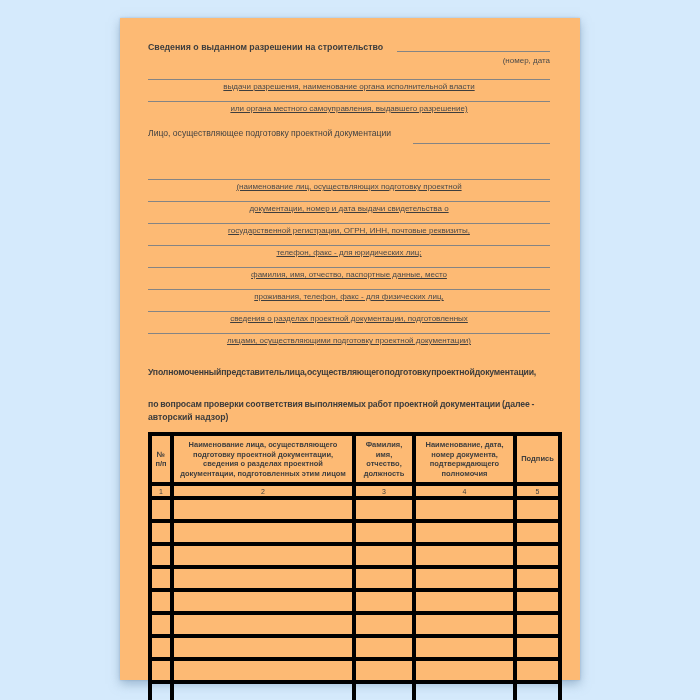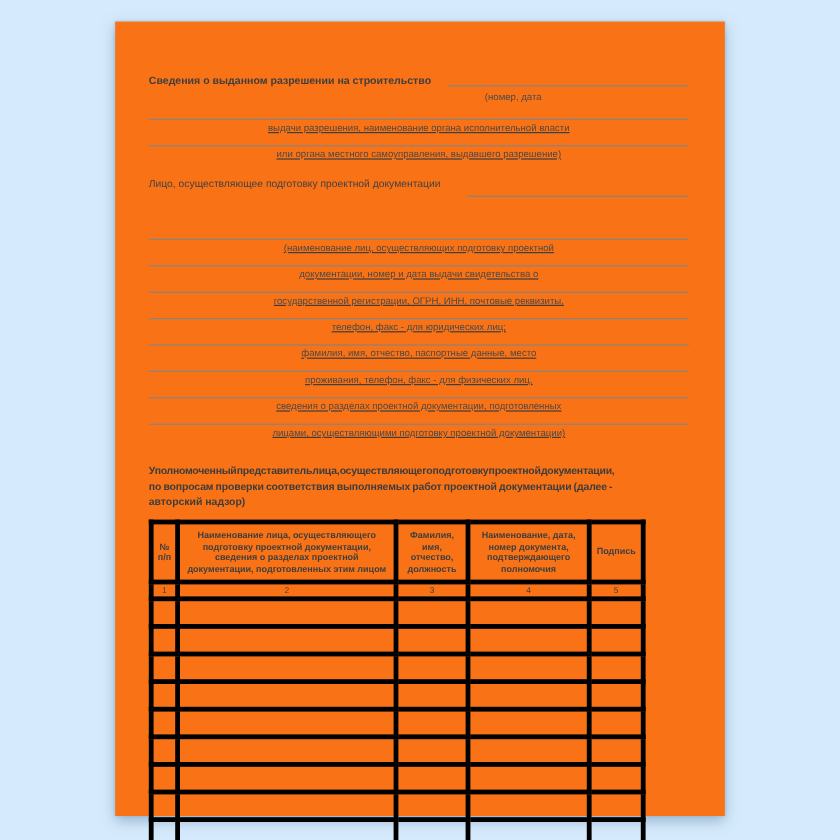--- a/index.html
+++ b/index.html
@@ -10,27 +10,27 @@
     background: #d5eafc;
     font-family: "Liberation Sans", sans-serif;
   }
   .canvas {
     width: 700px;
     height: 700px;
     overflow: hidden;
   }
   .page {
     position: relative;
-    width: 508px;
+    width: 460px;
     height: 662px;
     margin: 18px auto 0 auto;
-    background: #f97316;
+    background: #fdba74;
     box-shadow: 0 4px 10px rgba(105, 138, 170, 0.55), 0 0 2px rgba(110, 145, 180, 0.4);
     box-sizing: border-box;
-    padding: 44px 30px 0 28px;
+    padding: 24px 30px 0 28px;
     color: #3e3e3e;
   }
   
   .title-row {
     display: flex;
     align-items: flex-end;
   }
   .doc-title {
     font-weight: bold;
     font-size: 8.8px;
@@ -41,21 +41,21 @@
     flex: 1;
     border-bottom: 1px solid #848484;
     margin-left: 14px;
     margin-bottom: 1px;
     height: 0;
   }
   .cap-under-title {
     margin-left: auto;
     margin-top: 3px;
     width: 170px;
-    text-align: left;
+    text-align: right;
     font-size: 8px;
     line-height: 10px;
     color: #4a4a4a;
   }
   
   .field { margin-top: 9px; text-decoration: underline; }
   .field.first-a { margin-top: 13px; }
   .rule {
     height: 0;
     border-bottom: 1px solid #848484;
@@ -87,21 +87,21 @@
     font-weight: bold;
     font-size: 8.7px;
     line-height: 13px;
     color: #3c3c3c;
   }
   .para-line {
     white-space: nowrap;
     overflow: hidden;
   }
   .para-line.squeezed { word-spacing: -2px; letter-spacing: -0.2px; margin-top: 20px; }
-  .para-line.tight { letter-spacing: -0.1px; word-spacing: -0.5px; }
+  .para-line.tight { letter-spacing: -0.1px; word-spacing: -0.5px; margin-top: 19px; }
   
   table.doc-table {
     width: 410px;
     margin-top: 8px;
     border-collapse: collapse;
     table-layout: fixed;
   }
   .doc-table th, .doc-table td {
     border: 4px solid #000000;
     overflow: hidden;

